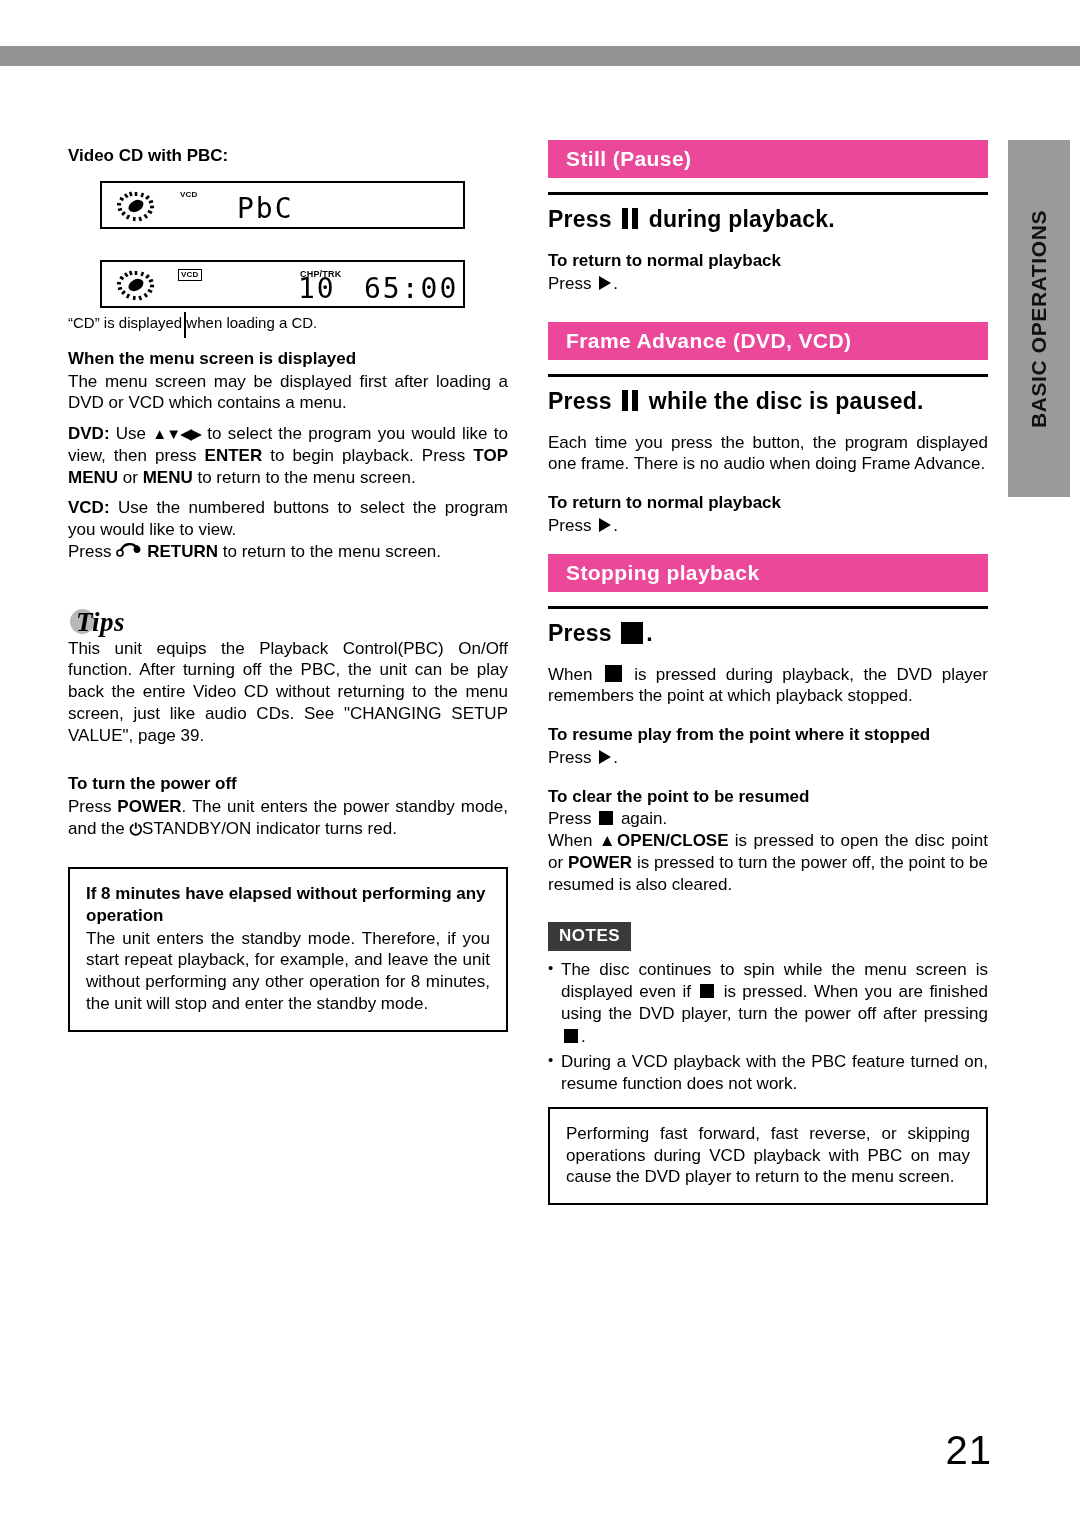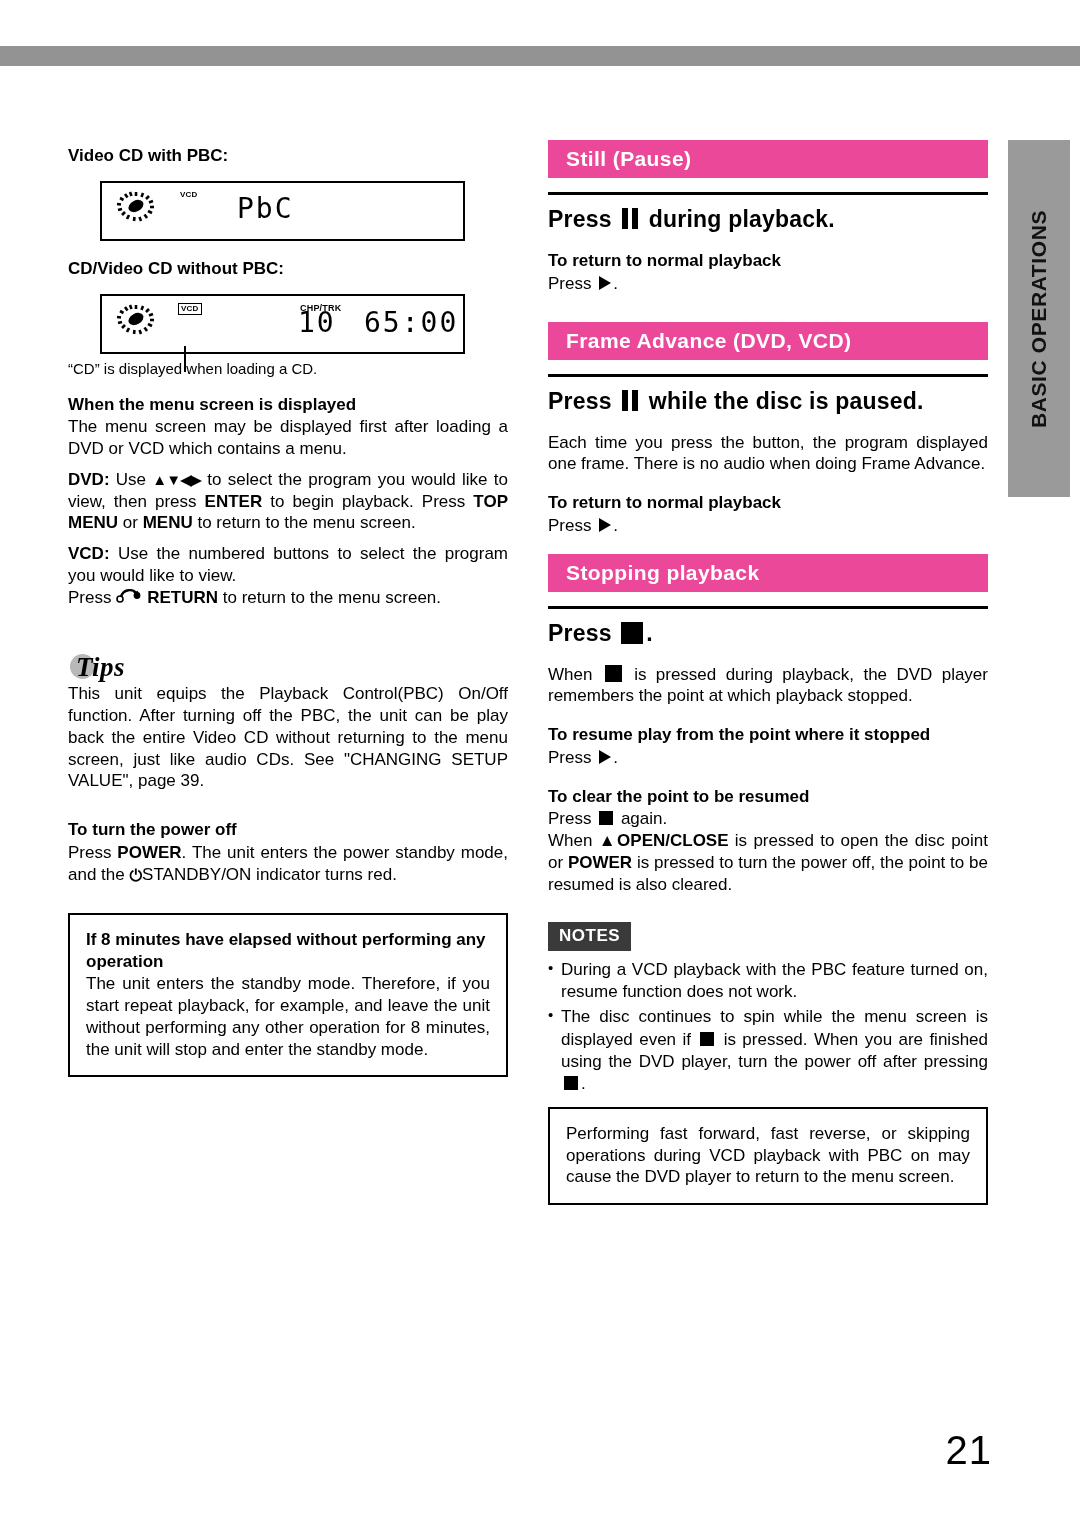--- a/index.html
+++ b/index.html
@@ -84,21 +84,21 @@
   p.body.nojust { text-align: left; }
   .gap-s { height: 9px; }
   .gap-m { height: 17px; }
   .gap-l { height: 27px; }
   b { font-weight: bold; }
 
   
   .vfd {
     position: relative;
     border: 2.5px solid #000;
-    height: 60px;
+    height: 48px;
     width: 365px;
     margin: 14px 0 0 32px;
     background: #fff;
     box-sizing: border-box;
   }
   .vfd-spin {
     position: absolute;
     left: 12px;
     top: 6px;
     width: 44px;
@@ -338,21 +338,20 @@
           <line x1="16" y1="3" x2="17.5" y2="7"></line>
         </g>
       </g>
     </svg>
     <span class="vfd-tag vcd1">VCD</span>
     <span class="seg pbc">PbC</span>
   </div>
 
   <div class="gap-m"></div>
 
-  <div class="h-bold">CD/Video CD without PBC:</div>
 
   <div class="vfd">
     <svg class="vfd-spin" viewBox="0 0 44 34">
       <g fill="#000">
         <ellipse cx="22" cy="17" rx="8" ry="5.5" transform="rotate(-28 22 17)"></ellipse>
         <g stroke="#000" stroke-width="2.6" stroke-linecap="butt">
           <line x1="22" y1="3" x2="22" y2="7"></line>
           <line x1="29" y1="4" x2="27.5" y2="8"></line>
           <line x1="35" y1="7" x2="32" y2="10"></line>
           <line x1="39" y1="12" x2="35" y2="13.5"></line>
@@ -472,22 +471,22 @@
 
   <div class="h-bold">To clear the point to be resumed</div>
   <p class="body nojust"><span>Press </span><span class="g-stop sm"></span><span> again.</span></p>
   <p class="body"><span>When </span><b>▲OPEN/CLOSE</b><span> is pressed to open the disc point or </span><b>POWER</b><span>  is pressed to turn the power off, the point to be resumed is also cleared.</span></p>
 
   <div class="gap-l"></div>
 
   
   <div class="notes-tag">NOTES</div>
   <ul class="notes">
+    <li><span>The disc continues to spin while the menu screen is displayed even if </span><span class="g-stop sm"></span><span> is  pressed.  When you are finished using the DVD player, turn the power off after pressing </span><span class="g-stop sm"></span><span>.</span></li>
     <li>During a VCD playback with the PBC feature turned on, resume function does not work.</li>
-    <li><span>The disc continues to spin while the menu screen is displayed even if </span><span class="g-stop sm"></span><span> is  pressed.  When you are finished using the DVD player, turn the power off after pressing </span><span class="g-stop sm"></span><span>.</span></li>
   </ul>
 
   <div class="gap-s"></div>
 
   <div class="boxed">
     <p class="body">Performing fast forward, fast reverse, or skipping operations during VCD playback with PBC on may cause the DVD player to return to the menu screen.</p>
   </div>
 
 </div>
 

